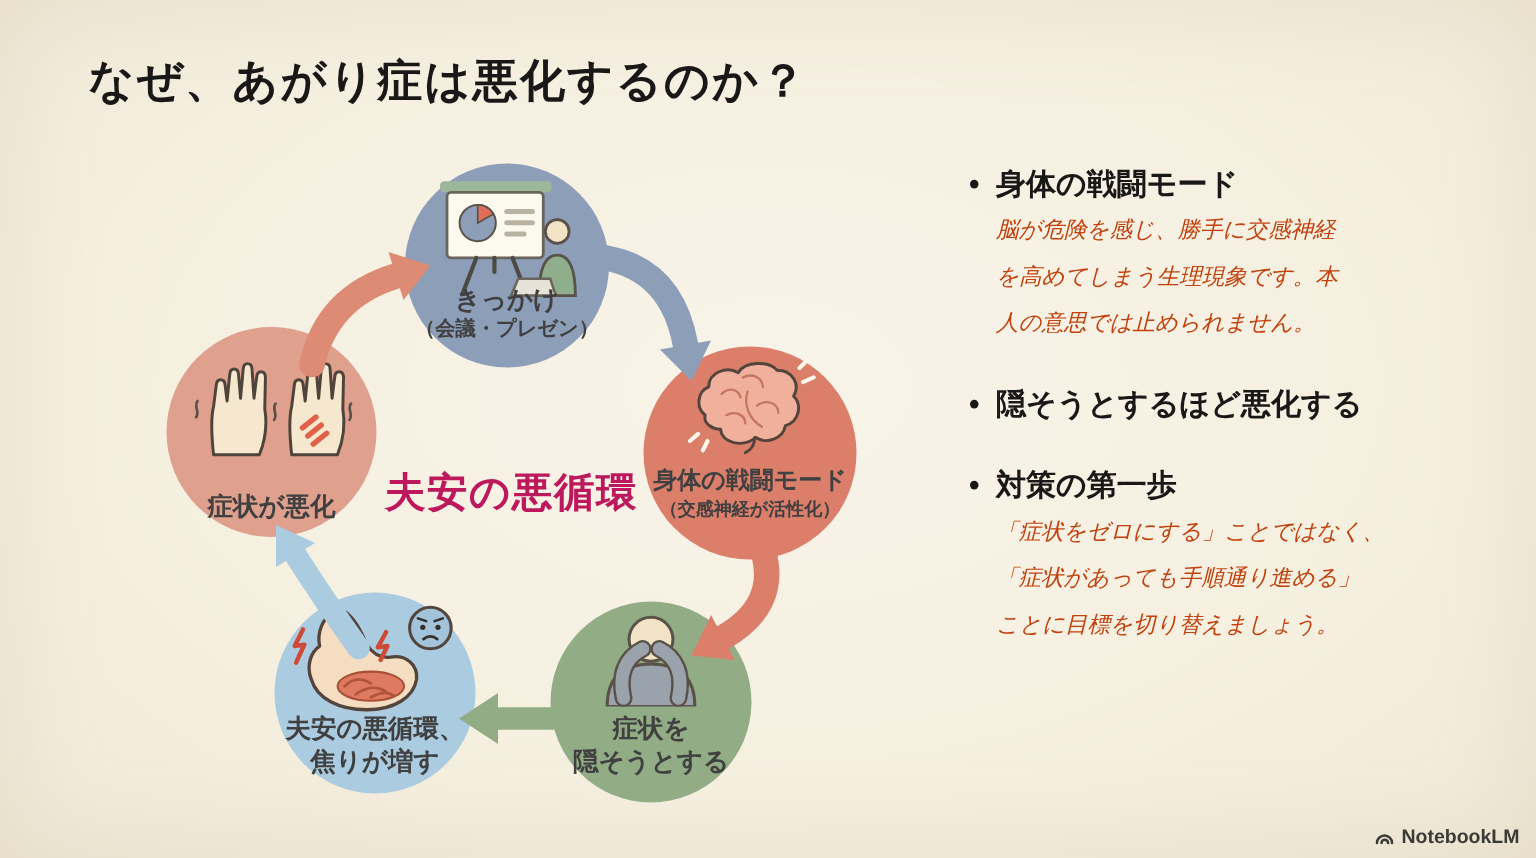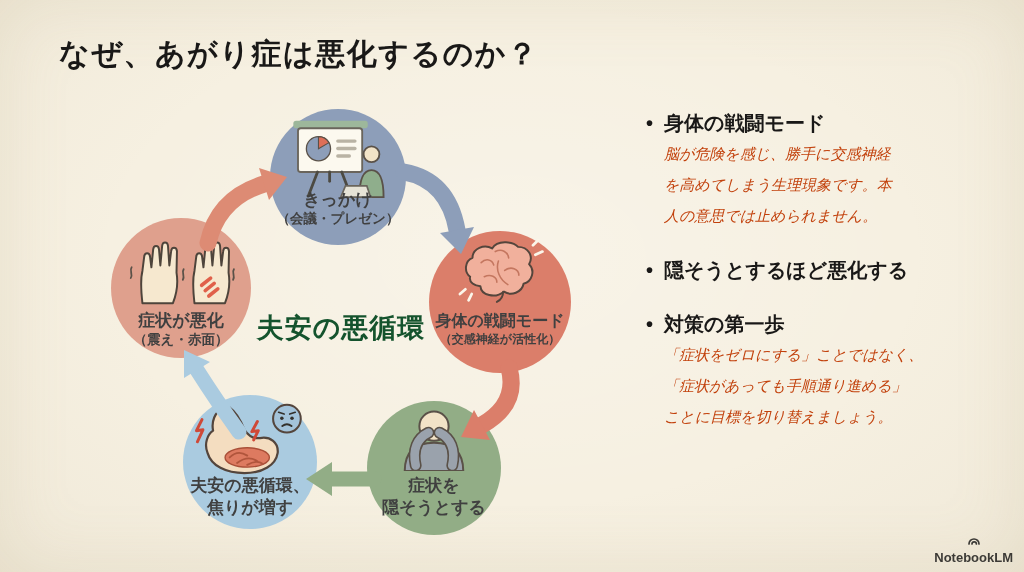--- a/index.html
+++ b/index.html
@@ -42,38 +42,38 @@
   .node-muscle{left:183px;top:395px;width:134px;height:134px;}
   .node-muscle .node-text{bottom:10px;}
   .node-muscle .node-icon{top:8px;}
 
   .node-worse{left:111px;top:218px;width:140px;height:140px;}
   .node-worse .node-text{bottom:9px;}
   .node-worse .node-icon{top:17px;}
 
   .center-label{
     position:absolute;left:241px;top:310px;width:200px;text-align:center;
-    font-size:27px;font-weight:800;letter-spacing:1px;color:#14532d;z-index:0;
+    font-size:27px;font-weight:800;letter-spacing:1px;color:#be185d;z-index:0;
   }
   .arrows{position:absolute;left:0;top:0;z-index:2;pointer-events:none;}
 
   
   .notes{
     position:absolute;left:646px;top:108px;width:370px;
     display:flex;flex-direction:column;gap:24px;
   }
   .bullet{display:flex;}
   .bullet-marker{width:18px;font-size:20px;line-height:30px;font-weight:700;color:#191817;flex:none;}
   .bullet-heading{font-size:20px;font-weight:800;line-height:30px;color:#191817;}
   .bullet-body{font-size:15px;line-height:31px;color:#c2410c;white-space:pre-line;font-style:italic;}
 
   
   .footer{
     position:absolute;right:11px;bottom:7px;display:flex;align-items:center;gap:4px;
-    font-size:13px;font-weight:700;color:#3c3a36;flex-direction:column;
+    font-size:13px;font-weight:700;color:#3c3a36;
   }
 </style>
 </head>
 <body>
 
 <div class="slide" style="background: rgb(246, 240, 225);">
   <div class="vignette"></div>
 
   <div class="title">なぜ、あがり症は悪化するのか？</div>
 
@@ -163,21 +163,20 @@
       <div class="node-icon">
         <svg width="118" height="70" viewBox="0 0 130 78">
           <path d="M22,76 C20,58 20,48 22,40 L24,24 C24.5,19 30,19 30.5,24 L32,36 L34,16 C34.5,11 40,11 40.5,16 L42,34 L44,12 C44.5,7 50,7 50.5,12 L52,34 L54,18 C54.5,13 60,13 60.5,18 L60,42 C62,54 60,66 56,76 Z" fill="#f6e8cf" stroke="#4e443b" stroke-width="2.2" stroke-linejoin="round"></path>
           <path d="M80,76 C78,58 78,48 80,40 L82,24 C82.5,19 88,19 88.5,24 L90,36 L92,16 C92.5,11 98,11 98.5,16 L100,34 L102,12 C102.5,7 108,7 108.5,12 L110,34 L112,18 C112.5,13 118,13 118.5,18 L118,42 C120,54 118,66 114,76 Z" fill="#f6e8cf" stroke="#4e443b" stroke-width="2.2" stroke-linejoin="round"></path>
           <path d="M88,56 L98,48 M92,62 L102,54 M96,68 L106,60" stroke="#e0604a" stroke-width="4" stroke-linecap="round"></path>
           <path d="M10,36 C7,40 12,44 9,48 M68,38 C65,42 70,46 67,50 M124,38 C121,42 126,46 123,50" fill="none" stroke="#5a5148" stroke-width="2" stroke-linecap="round"></path>
         </svg>
       </div>
       <div class="node-text">
         <div class="node-label">症状が悪化</div>
-        <div class="node-sublabel">（震え・赤面）</div>
       </div>
     </div>
 
     <svg class="arrows" width="1024" height="572" viewBox="0 0 1024 572">
       <g>
         <path d="M404,172 Q448,180 457,230" fill="none" stroke-width="17" stroke-linecap="round" stroke="#8d9eb9"></path>
         <polygon points="440,233 474,227 461,254" fill="#8d9eb9"></polygon>
       </g>
       <g>
         <path d="M509,368 Q519,404 482,425" fill="none" stroke-width="17" stroke-linecap="round" stroke="#db7e6a"></path>

